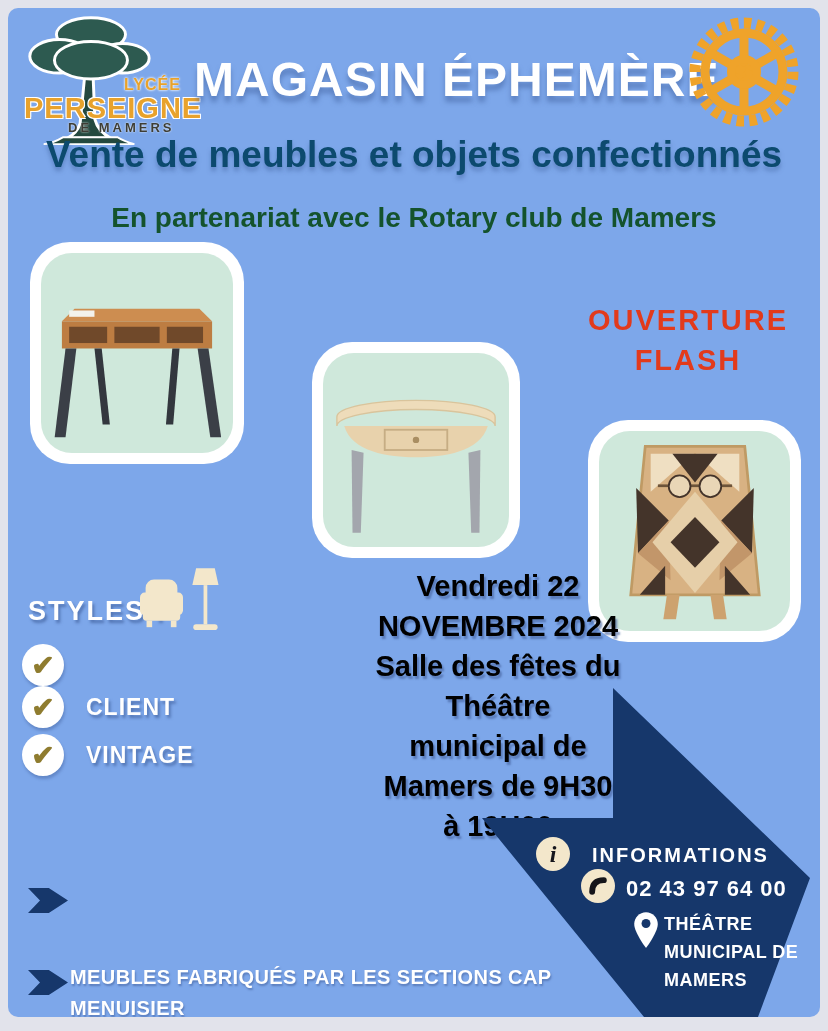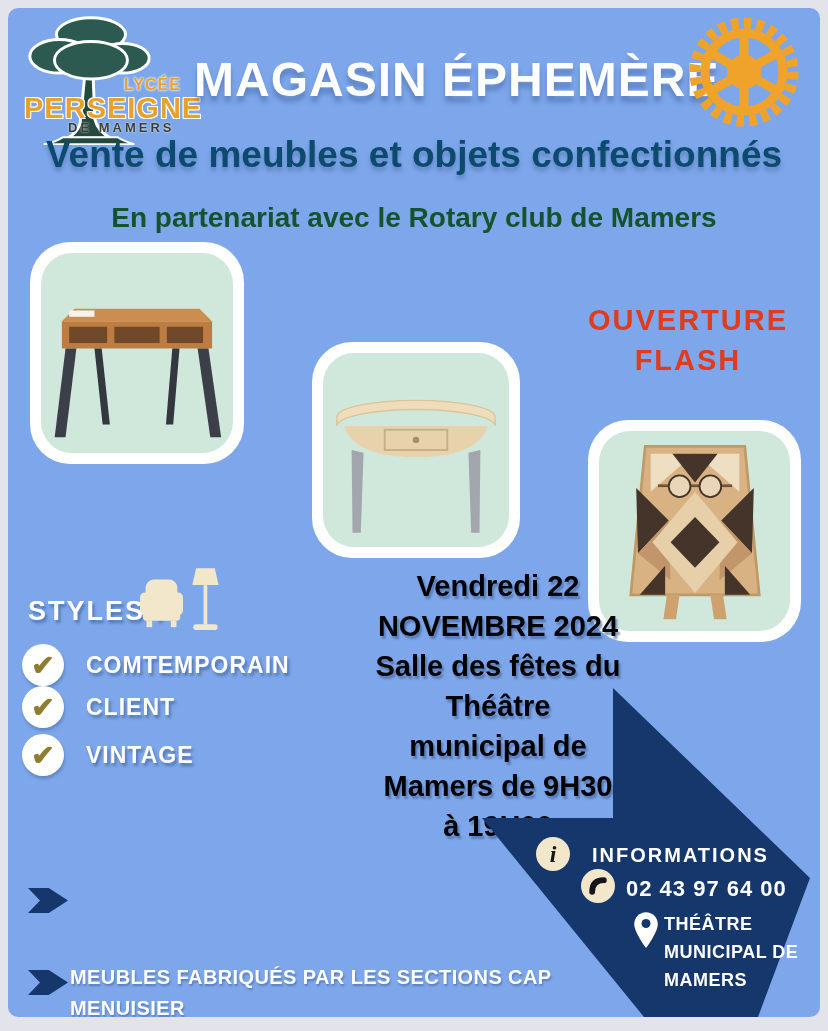--- a/index.html
+++ b/index.html
@@ -216,21 +216,20 @@
         <polygon points="60,4 80,4 84,22 56,22"></polygon>
         <rect x="68" y="22" width="4" height="42"></rect>
         <rect x="57" y="64" width="26" height="6" rx="3"></rect>
       </g>
     </svg>
 
     <div class="abs check-row" style="left:14px;top:636px;display:flex;align-items:center;gap:22px">
       <div class="circle">
           <span>✔</span>
         </div>
-      <div class="check-label">COMTEMPORAIN</div>
     </div>
     <div class="abs check-row" style="left:14px;top:678px;display:flex;align-items:center;gap:22px">
       <div class="circle">
           <span>✔</span>
         </div>
       <div class="check-label">CLIENT</div>
     </div>
     <div class="abs check-row" style="left:14px;top:726px;display:flex;align-items:center;gap:22px">
       <div class="circle">
           <span>✔</span>

